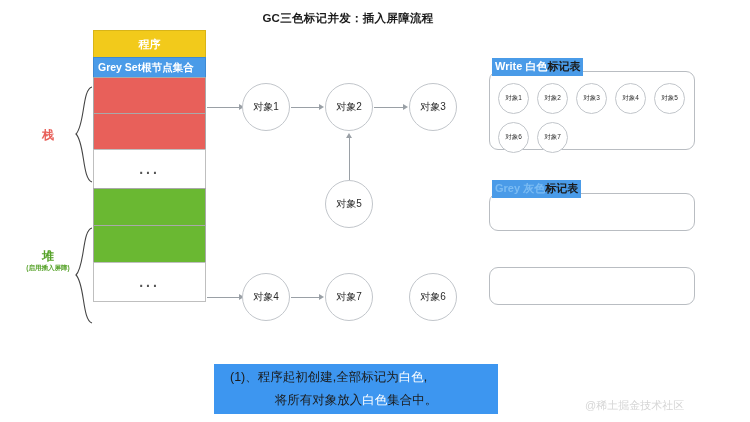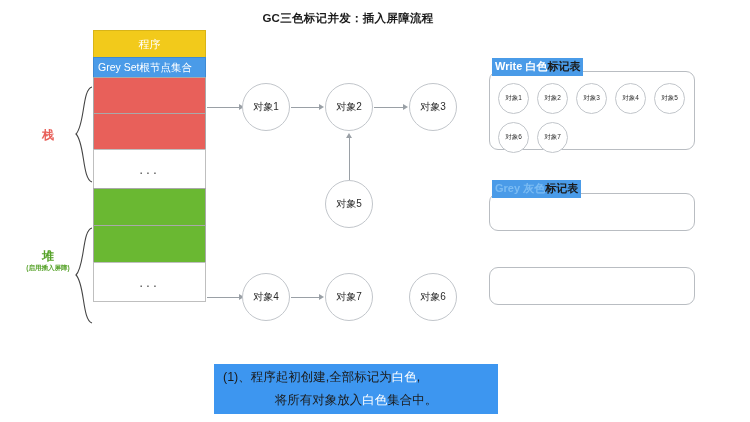--- a/index.html
+++ b/index.html
@@ -19,21 +19,21 @@
     letter-spacing: .3px;
   }
 
   
   .mem-col { position: absolute; left: 93px; top: 31px; width: 113px; }
   .mem-block {
     width: 113px; position: relative;
     border: 1px solid #bfbfbf;
     margin-top: -1px;
     display: flex; align-items: center; justify-content: center;
-    font-size: 10.5px; color: #333;
+    font-size: 10.5px; color: #333; font-weight: bold;
   }
   .mem-prog {
     background: #F2CA1B; color: #ffffff; height: 28px;
     font-size: 11px; border-color: #d8b418;
   }
   .mem-root {
     background: #4A9BE8; color: #ffffff; height: 21px;
     font-size: 10.5px; justify-content: flex-start; padding-left: 4px;
     border-color: #3e8ad4;
   }
@@ -110,21 +110,21 @@
   }
 
   
   .caption {
     position: absolute; left: 214px; top: 364px;
     width: 284px; height: 50px;
     background: #3D96F0; color: #1b1b1b;
     font-size: 12.5px; line-height: 23px;
     padding: 2px 0 0 0; text-align: center;
   }
-  .caption .l1 { display: block; text-align: left; padding-left: 9px; }
+  .caption .l1 { display: block; text-align: left; padding-left: 16px; }
   .caption .l2 { display: block; text-align: center; }
   .hl-white { color: #ffffff; }
 
   
   .watermark {
     position: absolute; left: 585px; top: 398px;
     font-size: 11px; color: #d6d6d6; white-space: nowrap;
   }
 </style>
 </head>
@@ -228,14 +228,15 @@
 
   <div class="mark-section" style="left:489px; top:254px; width:206px; height:52px;">
     <div class="mark-box" style="width:206px; height:38px;"></div>
   </div>
 
   <div class="caption">
     <span class="l1"><span>(1)、程序起初创建,全部标记为</span><span class="hl-white">白色</span><span>,</span></span>
     <span class="l2"><span>将所有对象放入</span><span class="hl-white">白色</span><span>集合中。</span></span>
   </div>
 
+  <div class="watermark">@稀土掘金技术社区</div>
 
 </div>
 
 </body></html>

